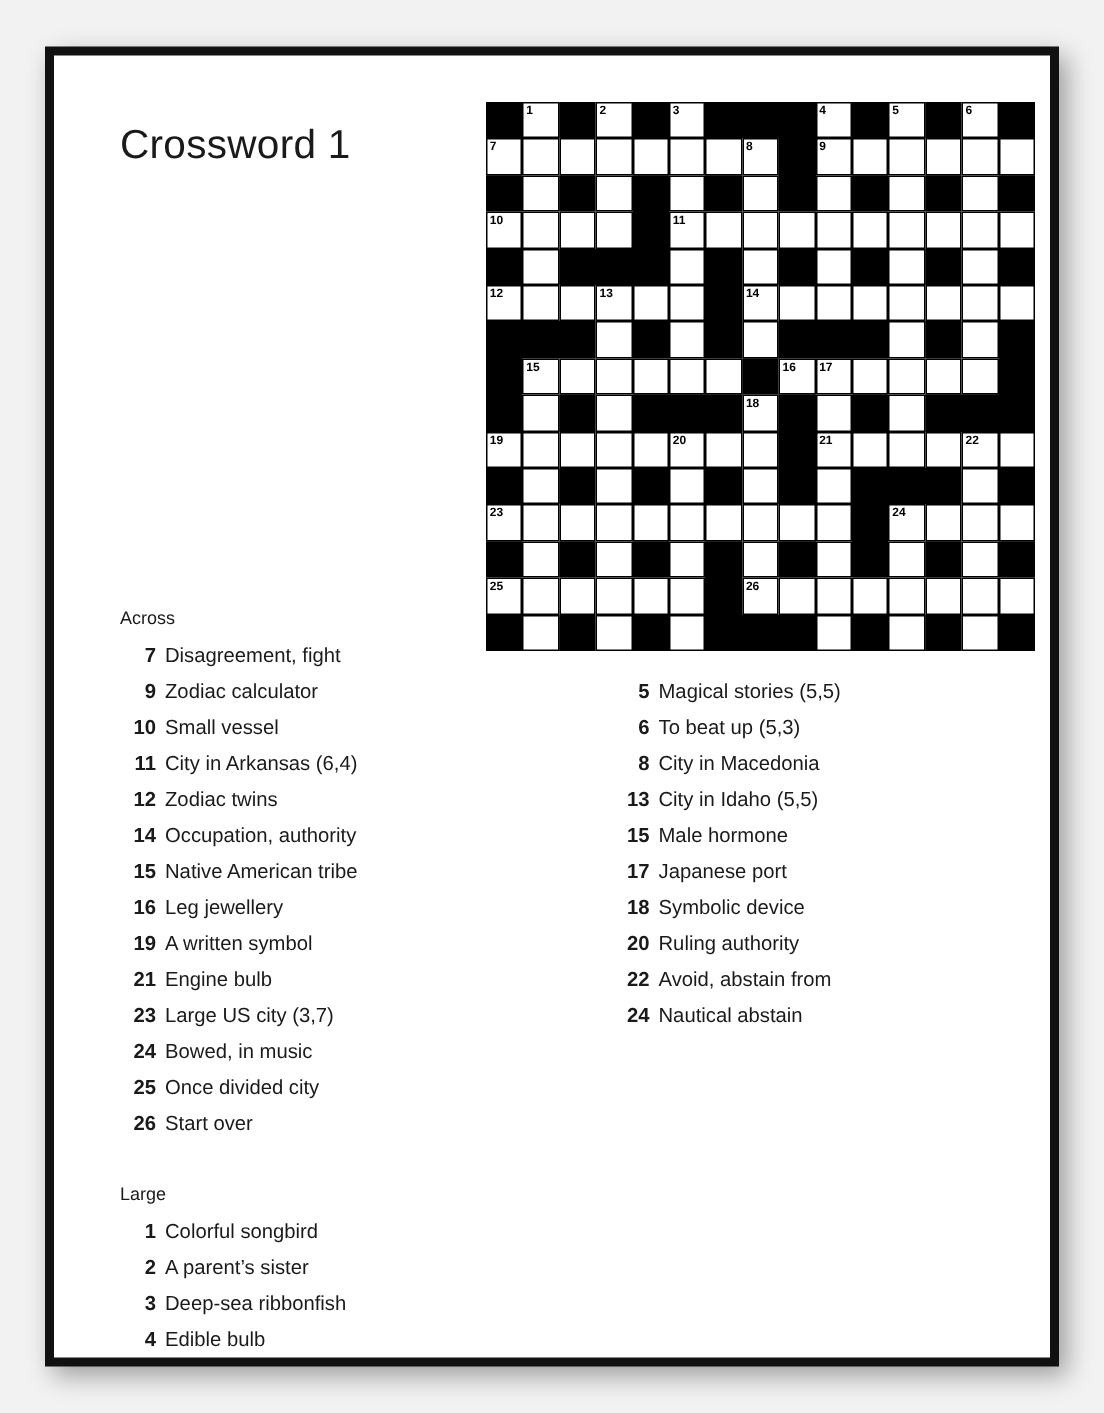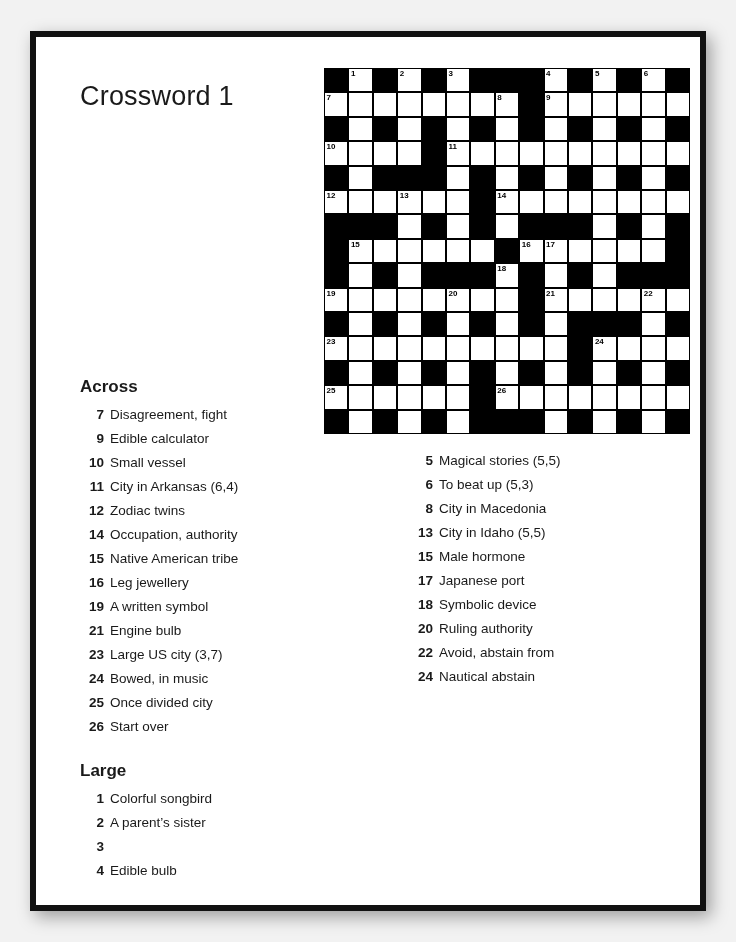--- a/index.html
+++ b/index.html
@@ -81,24 +81,25 @@
     top: 0px;
     font-size: 8px;
     line-height: 9px;
     font-weight: 700;
     color: #000000;
     font-family: "Liberation Sans", sans-serif;
   }
 
   
   .clue-heading {
-    font-size: 17px;
-    font-weight: 700;
+    font-size: 12px;
+    font-weight: 400;
     color: #1a1a1a;
     margin-bottom: 6px;
+    margin-top: 28px;
   }
   .clue-list { list-style: none; margin: 0; padding: 0; }
   .clue-row {
     display: flex;
     font-size: 13.5px;
     line-height: 24px;
     color: #1a1a1a;
   }
   .clue-num {
     width: 24px;
@@ -419,21 +420,21 @@
 
       <div id="across-block">
         <div class="clue-heading">Across</div>
         <ul class="clue-list">
             <li class="clue-row">
               <span class="clue-num">7</span>
               <span class="clue-text">Disagreement, fight</span>
             </li>
             <li class="clue-row">
               <span class="clue-num">9</span>
-              <span class="clue-text">Edible calculator</span>
+              <span class="clue-text">Zodiac calculator</span>
             </li>
             <li class="clue-row">
               <span class="clue-num">10</span>
               <span class="clue-text">Small vessel</span>
             </li>
             <li class="clue-row">
               <span class="clue-num">11</span>
               <span class="clue-text">City in Arkansas (6,4)</span>
             </li>
             <li class="clue-row">
@@ -530,20 +531,21 @@
             <li class="clue-row">
               <span class="clue-num">1</span>
               <span class="clue-text">Colorful songbird</span>
             </li>
             <li class="clue-row">
               <span class="clue-num">2</span>
               <span class="clue-text">A parent’s sister</span>
             </li>
             <li class="clue-row">
               <span class="clue-num">3</span>
+              <span class="clue-text">Deep-sea ribbonfish</span>
             </li>
             <li class="clue-row">
               <span class="clue-num">4</span>
               <span class="clue-text">Edible bulb</span>
             </li>
           </ul>
       </div>
 
     </div>
   </div>

